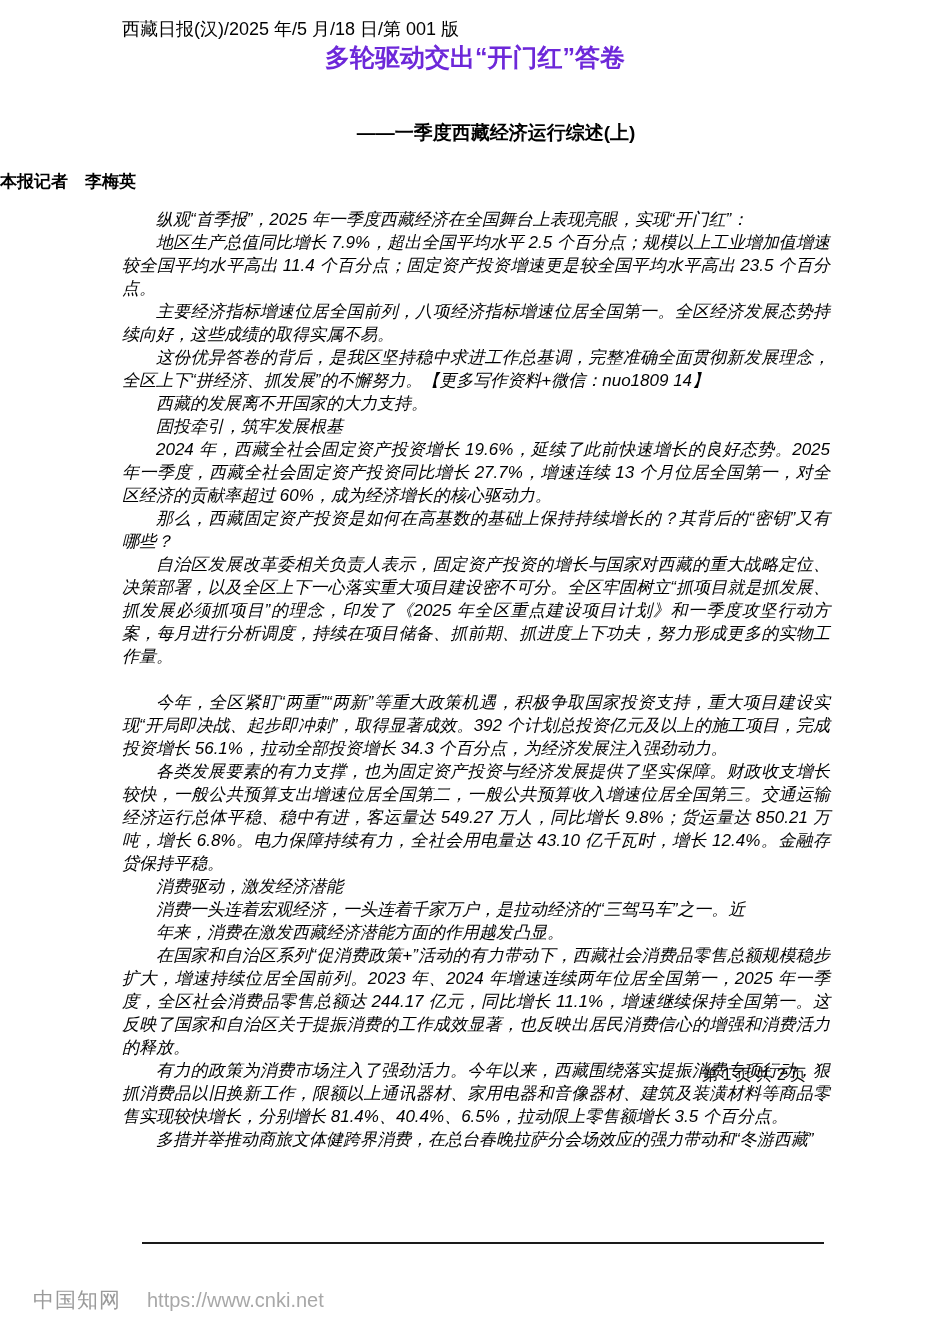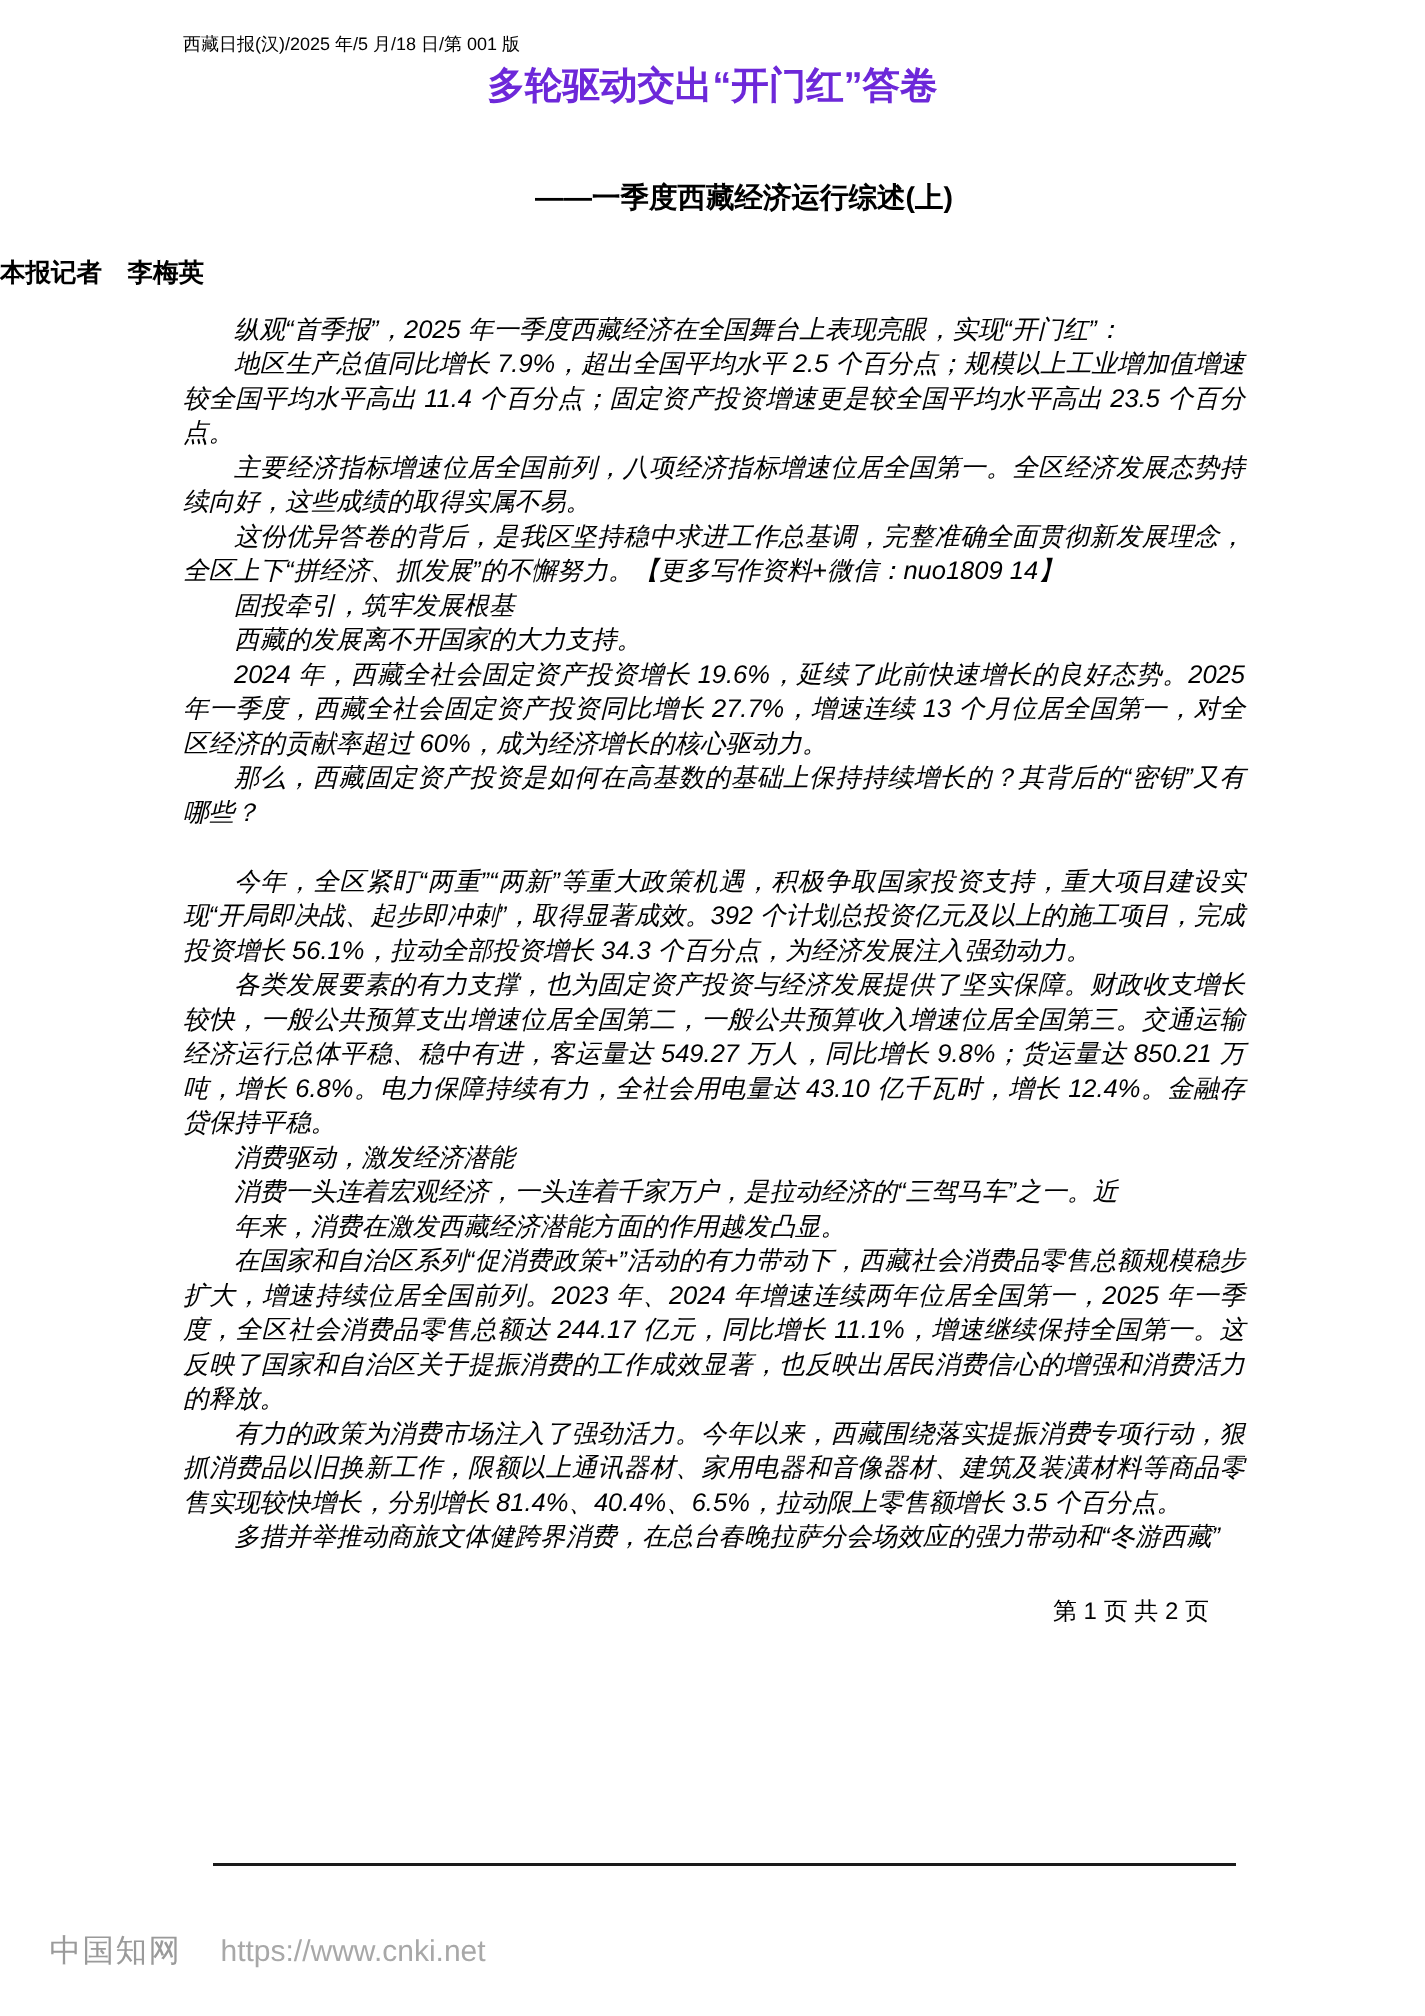--- a/index.html
+++ b/index.html
@@ -13,21 +13,21 @@
     position: relative;
     width: 950px;
     height: 1344px;
     background: #ffffff;
     overflow: hidden;
   }
   .masthead {
     position: absolute;
     top: 18px;
     left: 122px;
-    font-size: 12px;
+    font-size: 18px;
     line-height: 22px;
     color: #000000;
     white-space: nowrap;
   }
   .title {
     position: absolute;
     top: 40px;
     left: 0;
     width: 950px;
     margin: 0;
@@ -130,24 +130,25 @@
 
   <h2 class="subtitle">——一季度西藏经济运行综述(上)</h2>
 
   <div class="byline">本报记者　李梅英</div>
 
   <div class="article-body">
       <p class="para">纵观“首季报”，2025 年一季度西藏经济在全国舞台上表现亮眼，实现“开门红”：</p>
       <p class="para">地区生产总值同比增长 7.9%，超出全国平均水平 2.5 个百分点；规模以上工业增加值增速较全国平均水平高出 11.4 个百分点；固定资产投资增速更是较全国平均水平高出 23.5 个百分点。</p>
       <p class="para">主要经济指标增速位居全国前列，八项经济指标增速位居全国第一。全区经济发展态势持续向好，这些成绩的取得实属不易。</p>
       <p class="para">这份优异答卷的背后，是我区坚持稳中求进工作总基调，完整准确全面贯彻新发展理念，全区上下“拼经济、抓发展”的不懈努力。【更多写作资料+微信：nuo1809 14】</p>
+      <p class="para">西藏的发展离不开国家的大力支持。</p>
       <p class="para">固投牵引，筑牢发展根基</p>
-      <p class="para">西藏的发展离不开国家的大力支持。</p>
       <p class="para">2024 年，西藏全社会固定资产投资增长 19.6%，延续了此前快速增长的良好态势。2025 年一季度，西藏全社会固定资产投资同比增长 27.7%，增速连续 13 个月位居全国第一，对全区经济的贡献率超过 60%，成为经济增长的核心驱动力。</p>
       <p class="para">那么，西藏固定资产投资是如何在高基数的基础上保持持续增长的？其背后的“密钥”又有哪些？</p>
+      <p class="para">自治区发展改革委相关负责人表示，固定资产投资的增长与国家对西藏的重大战略定位、决策部署，以及全区上下一心落实重大项目建设密不可分。全区牢固树立“抓项目就是抓发展、抓发展必须抓项目”的理念，印发了《2025 年全区重点建设项目计划》和一季度攻坚行动方案，每月进行分析调度，持续在项目储备、抓前期、抓进度上下功夫，努力形成更多的实物工作量。</p>
       <p class="spacer">&nbsp;</p>
       <p class="para">今年，全区紧盯“两重”“两新”等重大政策机遇，积极争取国家投资支持，重大项目建设实现“开局即决战、起步即冲刺”，取得显著成效。392 个计划总投资亿元及以上的施工项目，完成投资增长 56.1%，拉动全部投资增长 34.3 个百分点，为经济发展注入强劲动力。</p>
       <p class="para">各类发展要素的有力支撑，也为固定资产投资与经济发展提供了坚实保障。财政收支增长较快，一般公共预算支出增速位居全国第二，一般公共预算收入增速位居全国第三。交通运输经济运行总体平稳、稳中有进，客运量达 549.27 万人，同比增长 9.8%；货运量达 850.21 万吨，增长 6.8%。电力保障持续有力，全社会用电量达 43.10 亿千瓦时，增长 12.4%。金融存贷保持平稳。</p>
       <p class="para">消费驱动，激发经济潜能</p>
       <p class="para">消费一头连着宏观经济，一头连着千家万户，是拉动经济的“三驾马车”之一。近</p>
       <p class="para">年来，消费在激发西藏经济潜能方面的作用越发凸显。</p>
       <p class="para">在国家和自治区系列“促消费政策+”活动的有力带动下，西藏社会消费品零售总额规模稳步扩大，增速持续位居全国前列。2023 年、2024 年增速连续两年位居全国第一，2025 年一季度，全区社会消费品零售总额达 244.17 亿元，同比增长 11.1%，增速继续保持全国第一。这反映了国家和自治区关于提振消费的工作成效显著，也反映出居民消费信心的增强和消费活力的释放。</p>
       <p class="para">有力的政策为消费市场注入了强劲活力。今年以来，西藏围绕落实提振消费专项行动，狠抓消费品以旧换新工作，限额以上通讯器材、家用电器和音像器材、建筑及装潢材料等商品零售实现较快增长，分别增长 81.4%、40.4%、6.5%，拉动限上零售额增长 3.5 个百分点。</p>
       <p class="para">多措并举推动商旅文体健跨界消费，在总台春晚拉萨分会场效应的强力带动和“冬游西藏”</p>
     </div>

